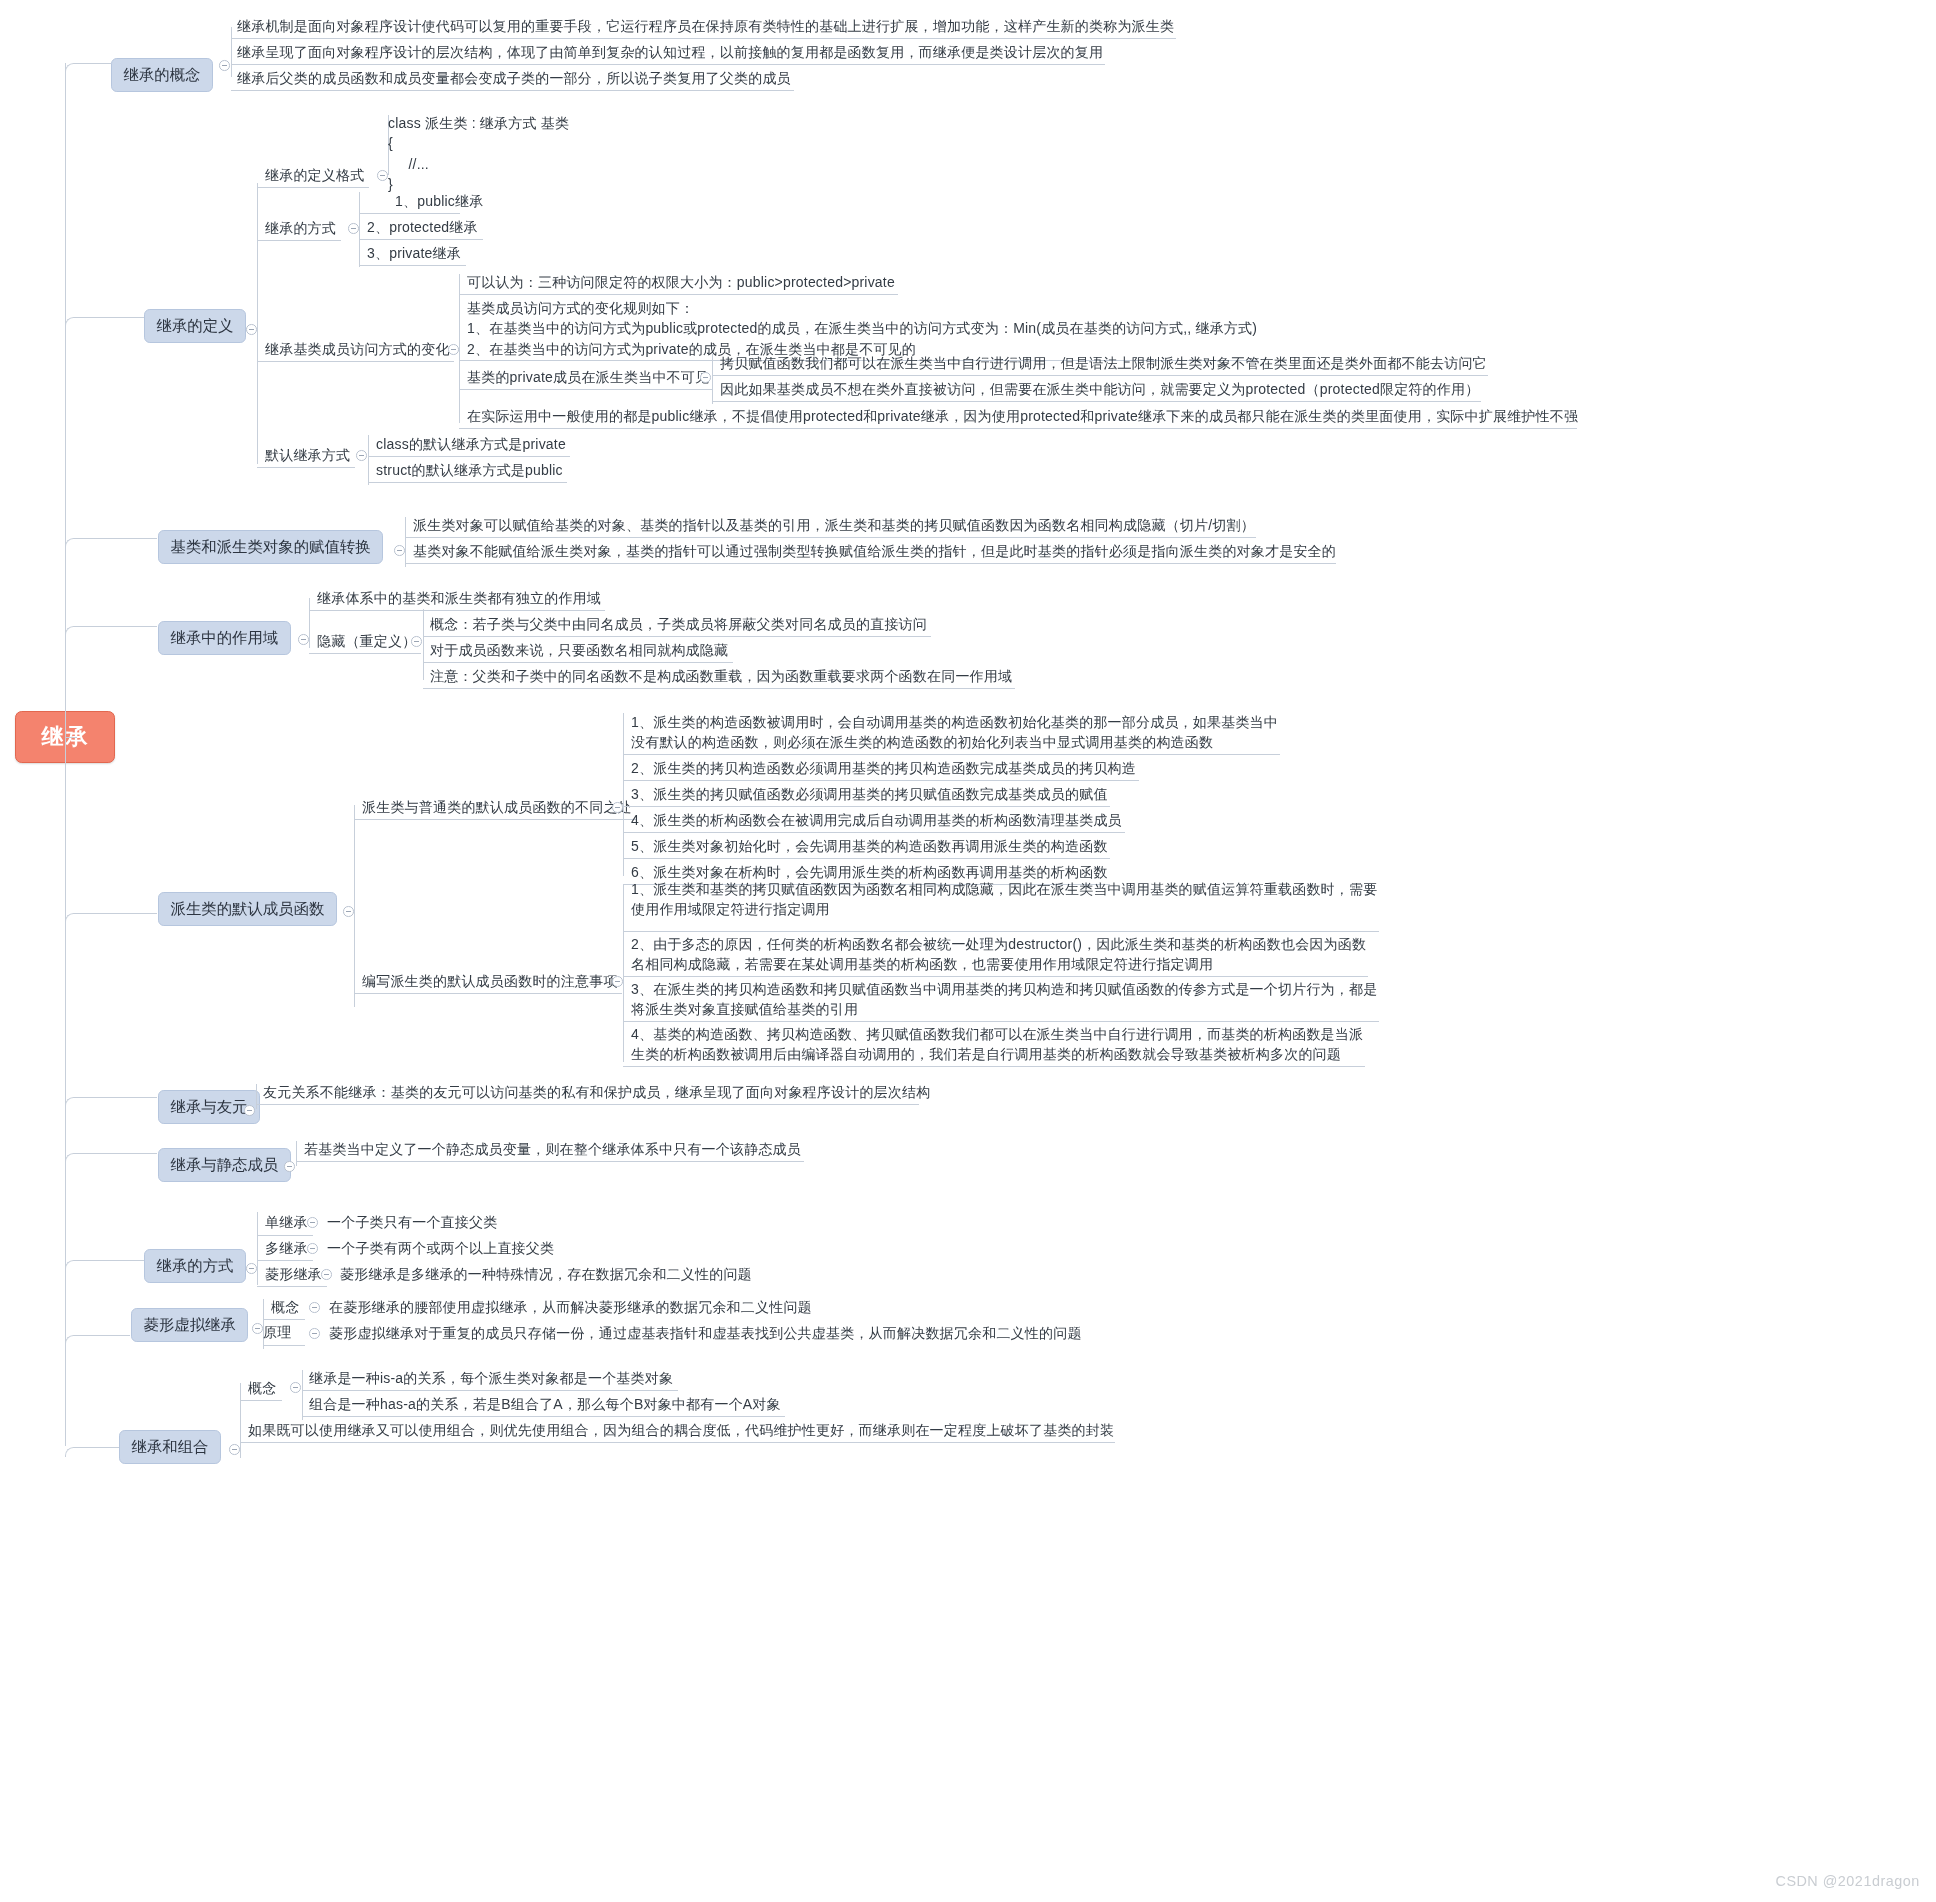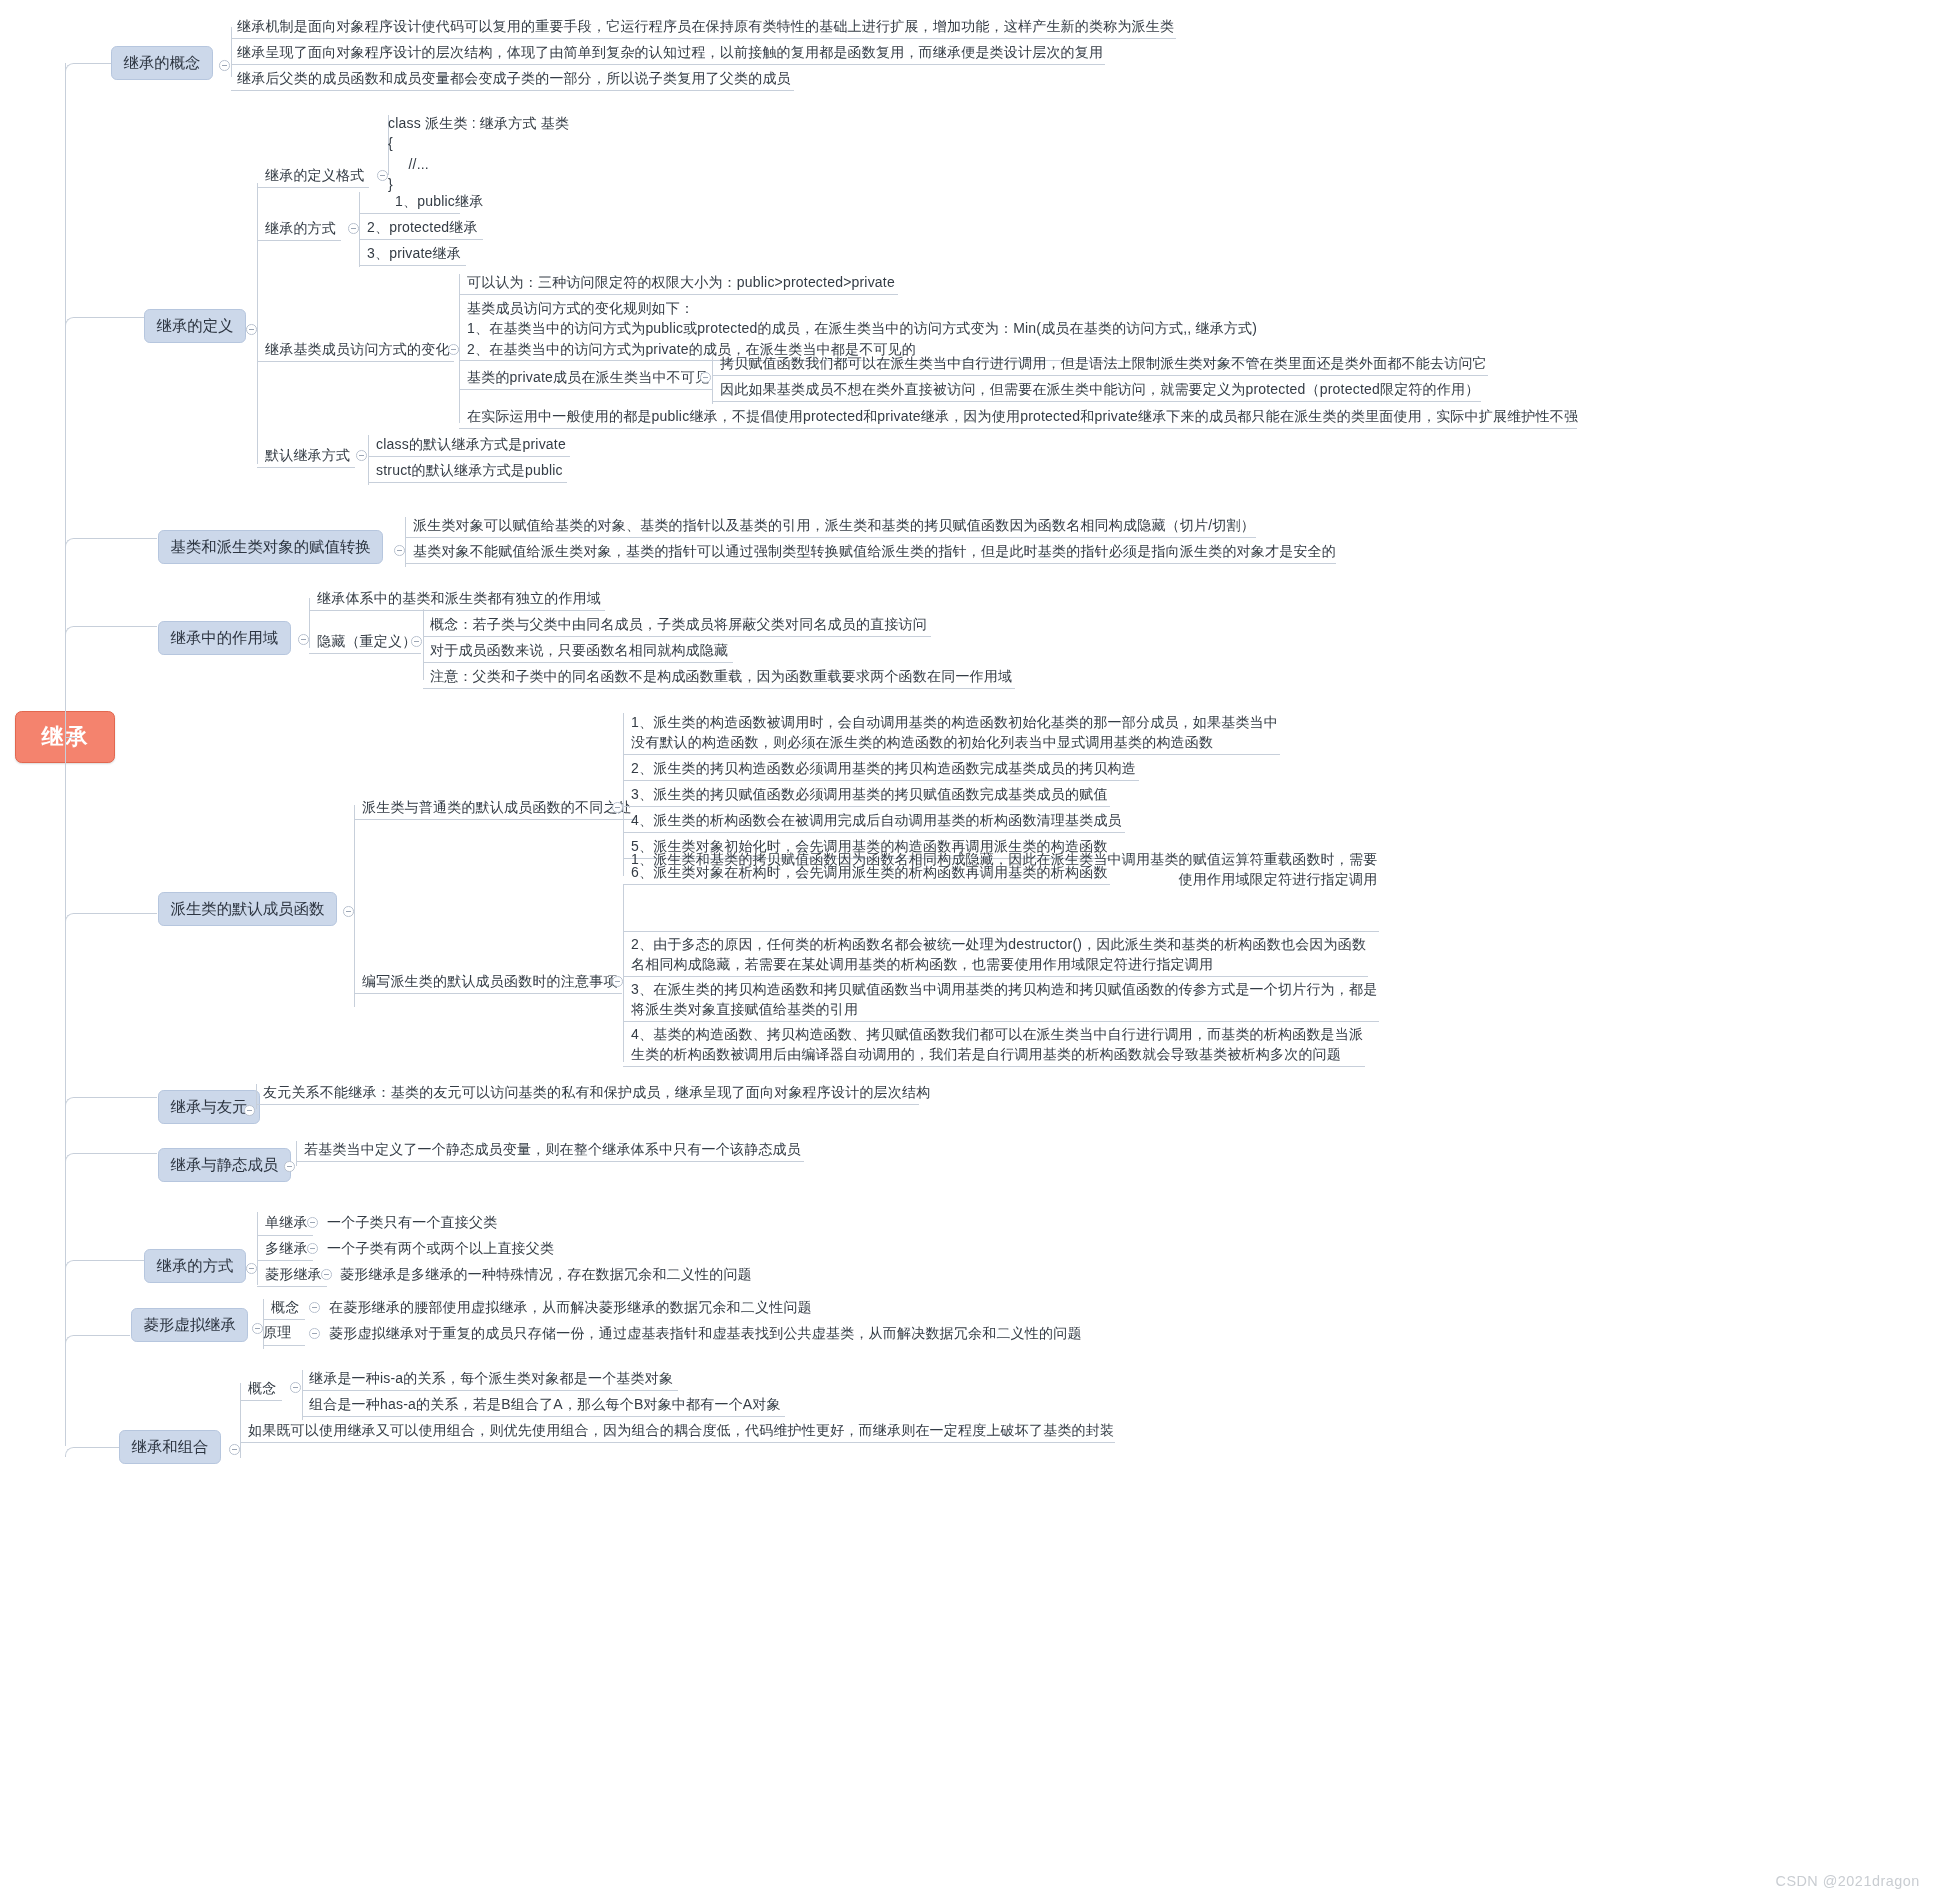--- a/index.html
+++ b/index.html
@@ -113,21 +113,21 @@
 <body>
 
 <div id="canvas">
 
   <div class="root-node">继承</div>
 
   <div class="vl" style="left:65px; top:63px; height:1383px;"></div>
   <div class="hl" style="left:65px; top:737px; width:11.5px;"></div>
 
   <div class="corner-tl" style="left:65px; top:63px; width:46px; height:9.6px;"></div>
-  <div class="l1-node" style="left:111px; top:46px;">继承的概念</div>
+  <div class="l1-node" style="left:111px; top:58px;">继承的概念</div>
   <div class="tog" style="left:219px; top:60px;"></div>
   <div class="vl" style="left:231px; top:27px; height:50px;"></div>
 
   <div class="tnode" style="left:237px; top:16.3px;">继承机制是面向对象程序设计使代码可以复用的重要手段，它运行程序员在保持原有类特性的基础上进行扩展，增加功能，这样产生新的类称为派生类</div>
   <div class="ul" style="left: 231px; top: 38px; width: 945px;"></div>
 
   <div class="tnode" style="left:237px; top:42px;">继承呈现了面向对象程序设计的层次结构，体现了由简单到复杂的认知过程，以前接触的复用都是函数复用，而继承便是类设计层次的复用</div>
   <div class="ul" style="left: 231px; top: 64px; width: 874px;"></div>
 
   <div class="tnode" style="left:237px; top:68px;">继承后父类的成员函数和成员变量都会变成子类的一部分，所以说子类复用了父类的成员</div>
@@ -260,21 +260,21 @@
   <div class="ul" style="left: 623px; top: 858px; width: 487px;"></div>
 
   <div class="tnode" style="left:631px; top:862px;">6、派生类对象在析构时，会先调用派生类的析构函数再调用基类的析构函数</div>
   <div class="ul" style="left: 623px; top: 884px; width: 487px;"></div>
 
   <div class="tnode" style="left:362px; top:971px;">编写派生类的默认成员函数时的注意事项</div>
   <div class="ul" style="left: 354px; top: 993px; width: 268px;"></div>
   <div class="tog" style="left:612px; top:976px;"></div>
   <div class="vl" style="left:623px; top:884px; height:178px;"></div>
 
-  <div class="tnode" style="left:631px; top:849px;text-align:right;">1、派生类和基类的拷贝赋值函数因为函数名相同构成隐藏，因此在派生类当中调用基类的赋值运算符重载函数时，需要
+  <div class="tnode" style="left:631px; top:879px;">1、派生类和基类的拷贝赋值函数因为函数名相同构成隐藏，因此在派生类当中调用基类的赋值运算符重载函数时，需要
 使用作用域限定符进行指定调用</div>
   <div class="ul" style="left: 623px; top: 931px; width: 756px;"></div>
 
   <div class="tnode" style="left:631px; top:934px;">2、由于多态的原因，任何类的析构函数名都会被统一处理为destructor()，因此派生类和基类的析构函数也会因为函数
 名相同构成隐藏，若需要在某处调用基类的析构函数，也需要使用作用域限定符进行指定调用</div>
   <div class="ul" style="left: 623px; top: 976px; width: 745px;"></div>
 
   <div class="tnode" style="left:631px; top:979px;">3、在派生类的拷贝构造函数和拷贝赋值函数当中调用基类的拷贝构造和拷贝赋值函数的传参方式是一个切片行为，都是
 将派生类对象直接赋值给基类的引用</div>
   <div class="ul" style="left: 623px; top: 1021px; width: 756px;"></div>

